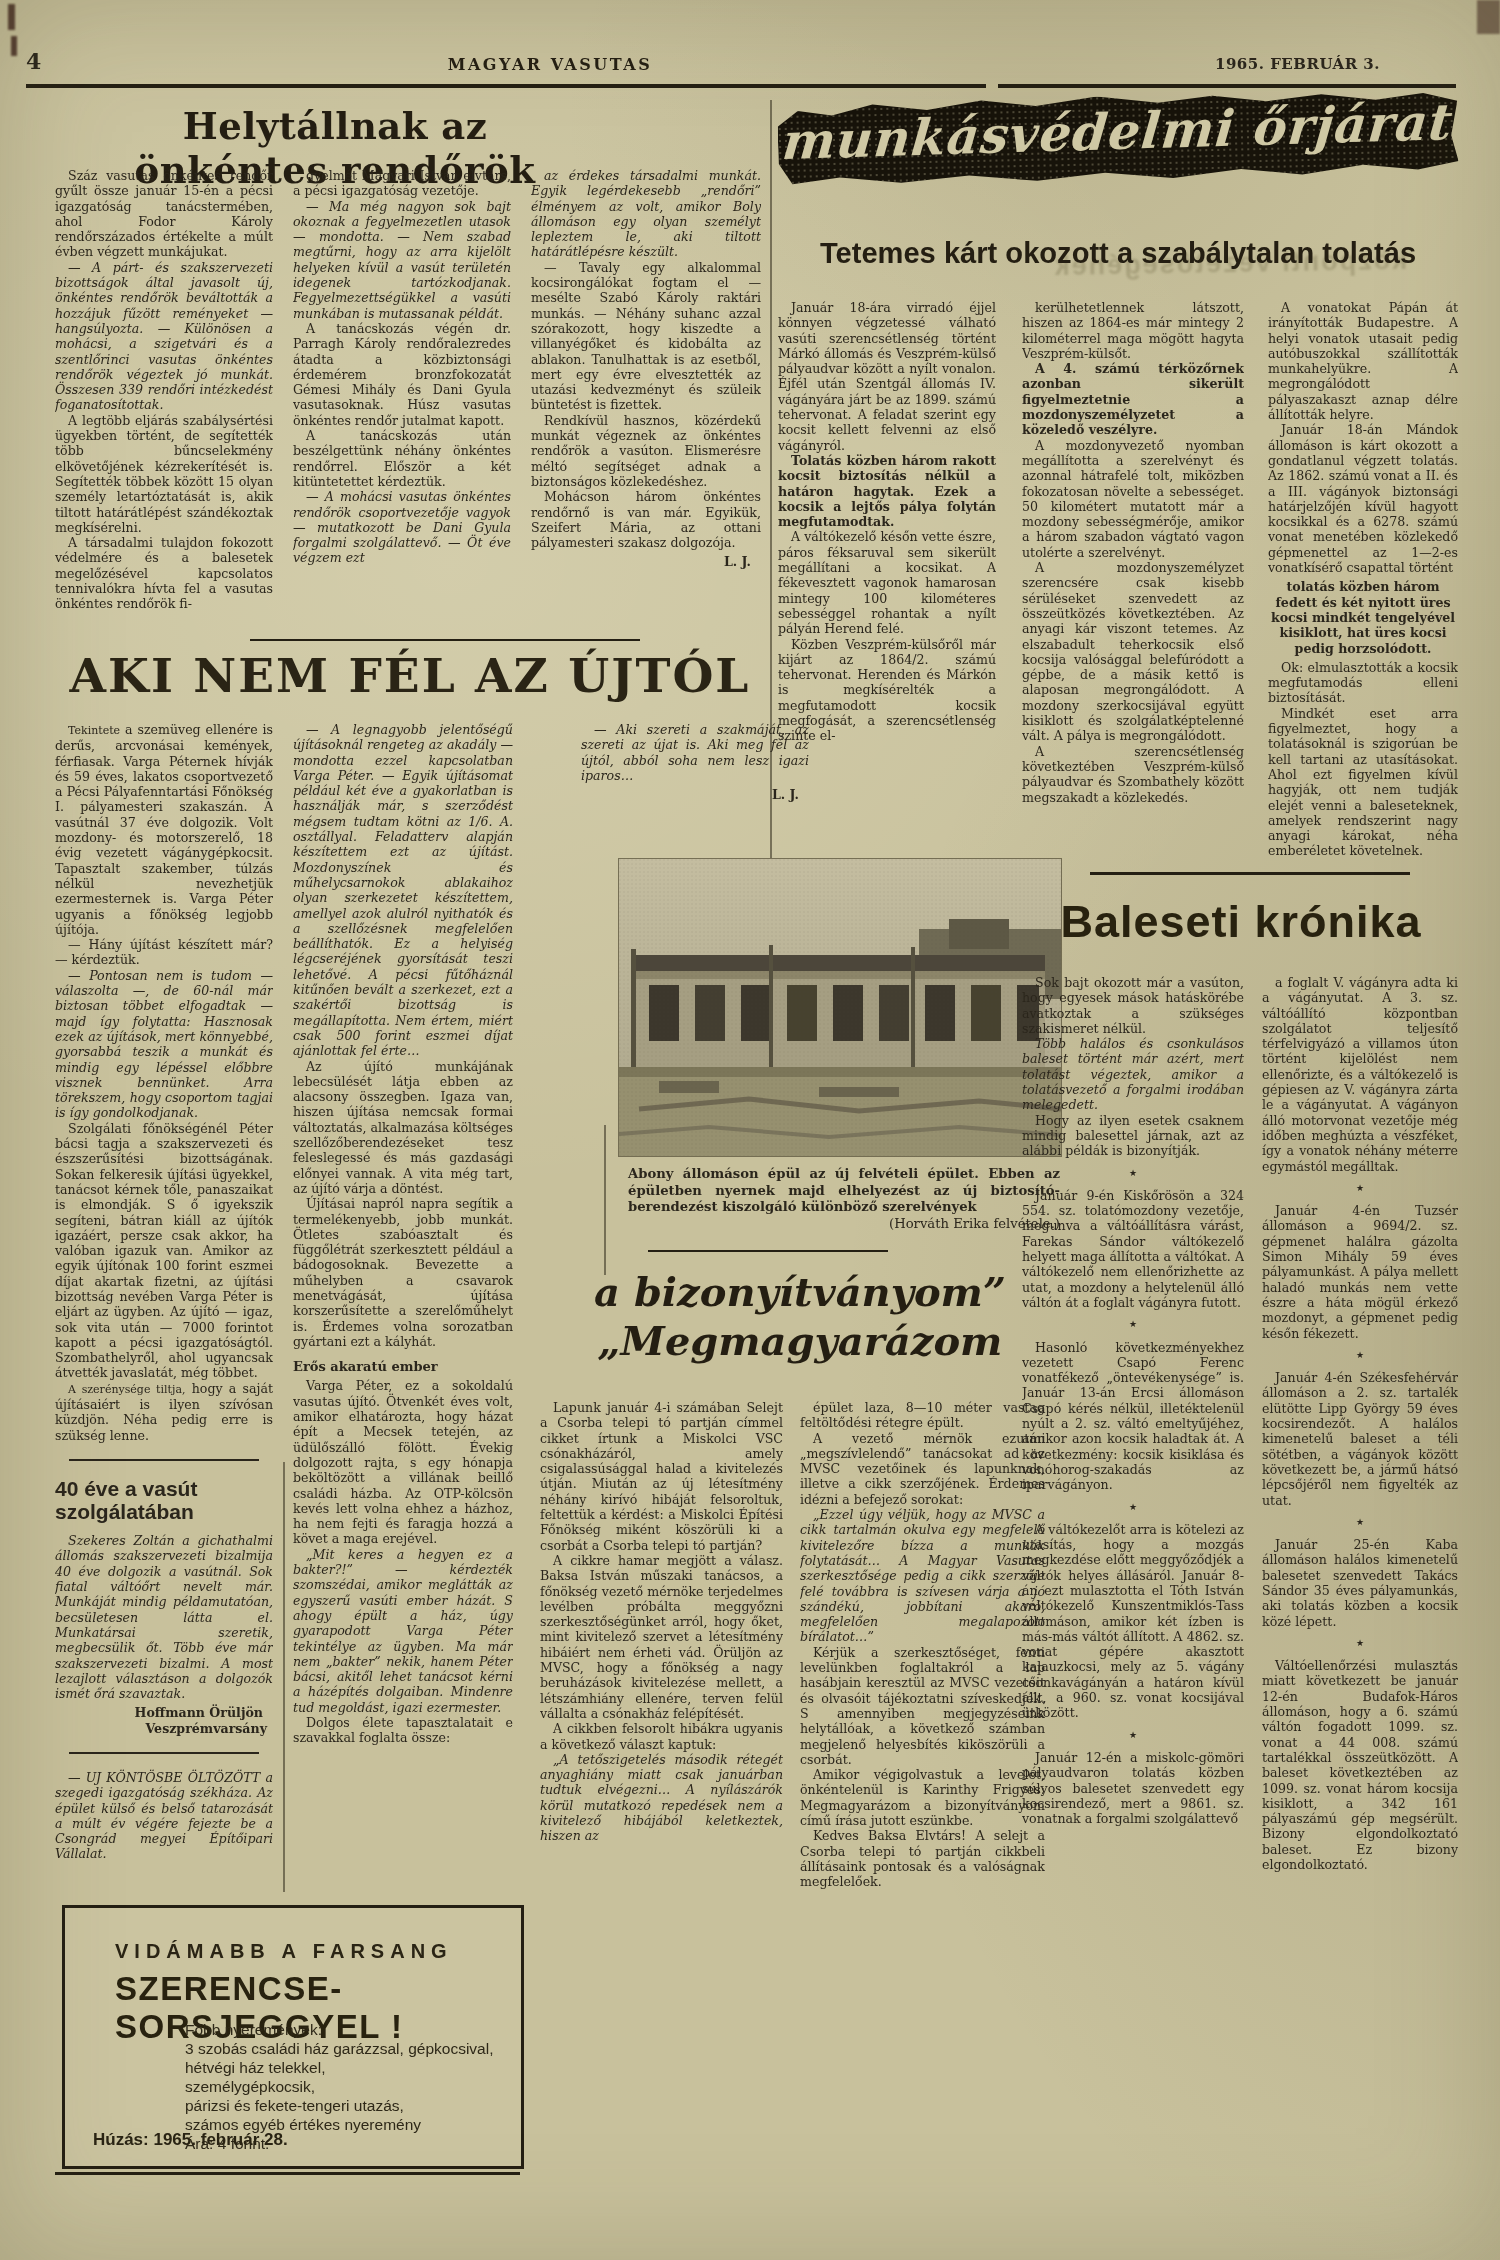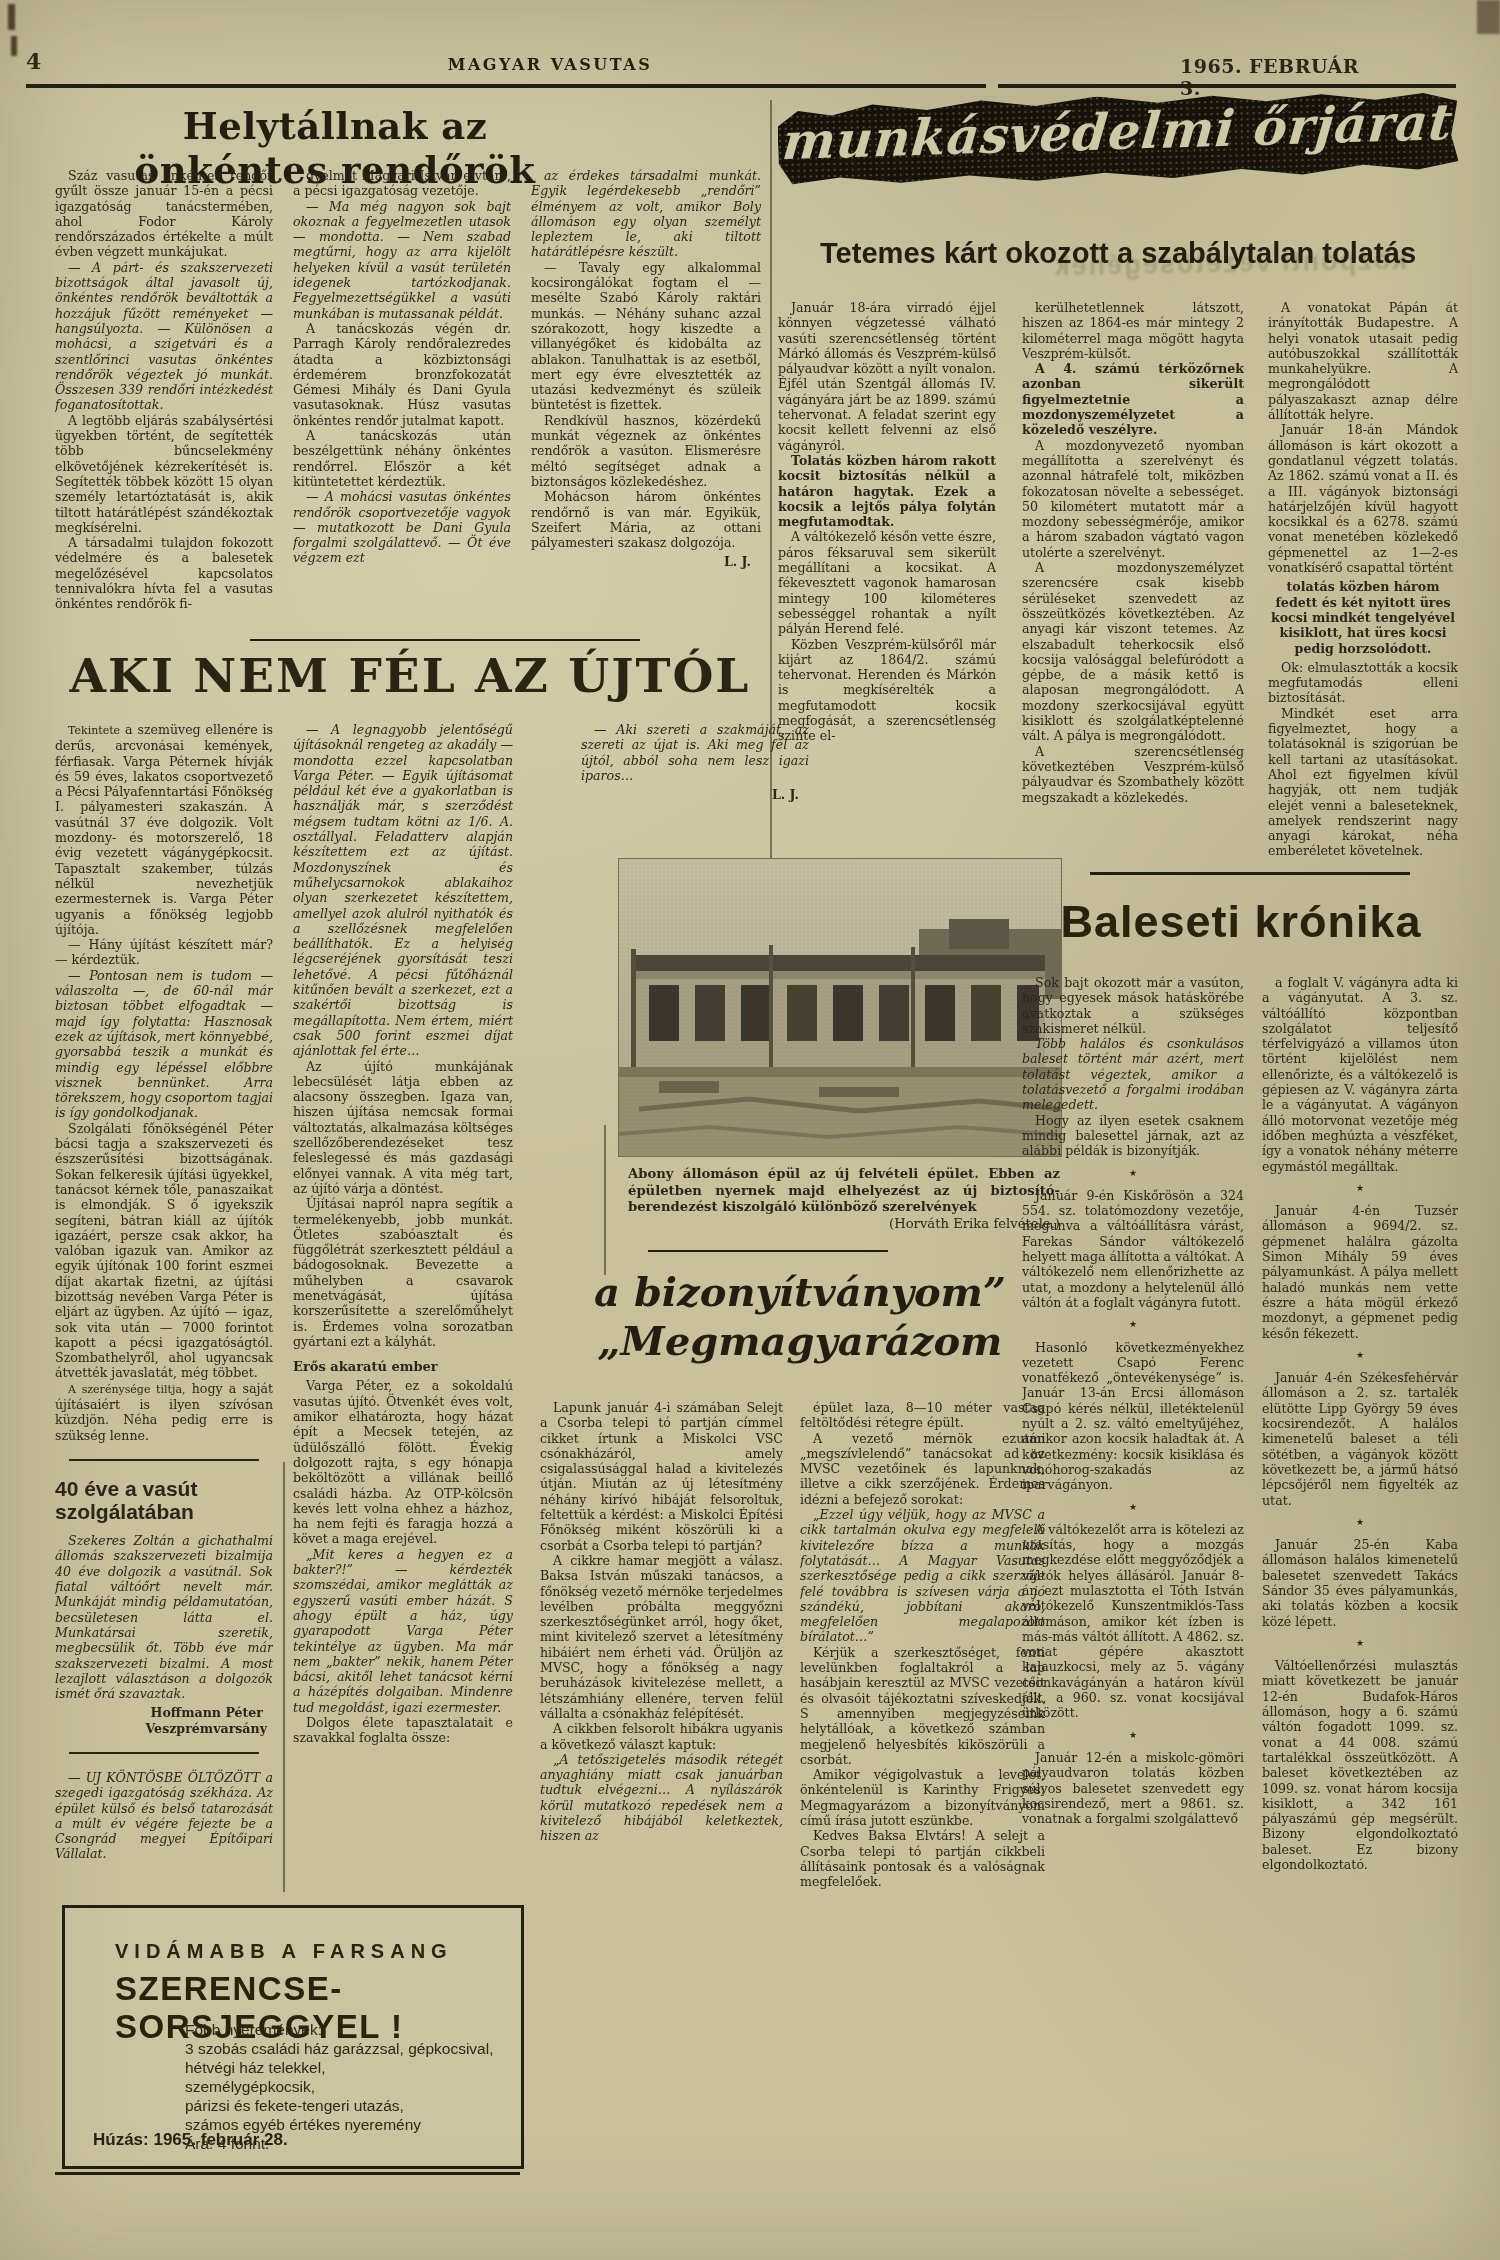--- a/index.html
+++ b/index.html
@@ -10,21 +10,21 @@
       radial-gradient(1200px 900px at 30% 25%, rgba(255,252,230,.20), transparent 70%),
       radial-gradient(900px 1400px at 98% 60%, rgba(90,80,50,.16), transparent 70%),
       radial-gradient(700px 500px at 70% 5%, rgba(120,110,75,.12), transparent 70%),
       #c8c19c;}
   #page::after{content:"";position:absolute;inset:0;pointer-events:none;
       box-shadow:inset 0 0 120px rgba(80,70,40,.25);}
   .abs{position:absolute;}
   
   .pageno{font-size:22px;font-weight:bold;}
   .masthead{font-size:16px;font-weight:bold;letter-spacing:2.5px;text-align:center;color:#241f13;}
-  .issuedate{font-size:19px;font-weight:bold;letter-spacing:.5px;}
+  .issuedate{font-size:15px;font-weight:bold;text-align:right;letter-spacing:.5px;}
   .hrule{background:#241f13;}
   .vrule{background:rgba(50,44,28,.55);width:2px;}
   
   .h-serif1{font-family:"DejaVu Serif",serif;font-weight:bold;font-size:37px;color:#241e12;text-align:center;letter-spacing:.5px;}
   .h-sans1{font-family:"Liberation Sans",sans-serif;font-weight:bold;font-size:30px;color:#241e12;text-align:center;transform:scaleX(.97);}
   .h-serif2{font-family:"DejaVu Serif",serif;font-weight:bold;font-size:47px;color:#2a2415;text-align:center;letter-spacing:2px;}
   .h-sans2{font-family:"Liberation Sans",sans-serif;font-weight:bold;font-size:45px;color:#28220f;text-align:center;letter-spacing:1px;}
   .h-ital{font-family:"DejaVu Serif",serif;font-weight:bold;font-style:italic;font-size:40px;color:#241e12;text-align:center;line-height:1.22;}
   
   .col{overflow:hidden;font-size:12.6px;line-height:15.3px;text-align:justify;}
@@ -131,21 +131,21 @@
   <div class="abs h-serif2" style="left:55px;top:648px;width:710px;">AKI NEM FÉL AZ ÚJTÓL</div>
   <div class="abs col" style="left:55px;top:722px;width:218px;height:1175px;">
       <p><b class="lead">Tekintete</b> a szemüveg ellenére is derűs, arcvonásai kemények, férfiasak. Varga Péternek hívják és 59 éves, lakatos csoportvezető a Pécsi Pályafenntartási Főnökség I. pályamesteri szakaszán. A vasútnál 37 éve dolgozik. Volt mozdony- és motorszerelő, 18 évig vezetett vágánygépkocsit. Tapasztalt szakember, túlzás nélkül nevezhetjük ezermesternek is. Varga Péter ugyanis a főnökség legjobb újítója.</p>
       <p>— Hány újítást készített már? — kérdeztük.</p>
       <p class="i">— Pontosan nem is tudom — válaszolta —, de 60-nál már biztosan többet elfogadtak — majd így folytatta: Hasznosak ezek az újítások, mert könnyebbé, gyorsabbá teszik a munkát és mindig egy lépéssel előbbre visznek bennünket. Arra törekszem, hogy csoportom tagjai is így gondolkodjanak.</p>
       <p>Szolgálati főnökségénél Péter bácsi tagja a szakszervezeti és észszerűsítési bizottságának. Sokan felkeresik újítási ügyekkel, tanácsot kérnek tőle, panaszaikat is elmondják. S ő igyekszik segíteni, bátran kiáll az újítók igazáért, persze csak akkor, ha valóban igazuk van. Amikor az egyik újítónak 100 forint eszmei díjat akartak fizetni, az újítási bizottság nevében Varga Péter is eljárt az ügyben. Az újító — igaz, sok vita után — 7000 forintot kapott a pécsi igazgatóságtól. Szombathelyről, ahol ugyancsak átvették javaslatát, még többet.</p>
       <p><b class="lead">A szerénysége tiltja,</b> hogy a saját újításaiért is ilyen szívósan küzdjön. Néha pedig erre is szükség lenne.</p>
       <div class="inrule"></div>
       <p class="sub">40 éve a vasút szolgálatában</p>
       <p class="i">Szekeres Zoltán a gichathalmi állomás szakszervezeti bizalmija 40 éve dolgozik a vasútnál. Sok fiatal váltóőrt nevelt már. Munkáját mindig példamutatóan, becsületesen látta el. Munkatársai szeretik, megbecsülik őt. Több éve már szakszervezeti bizalmi. A most lezajlott választáson a dolgozók ismét őrá szavaztak.</p>
-      <p class="sig">Hoffmann Péter</p>
+      <p class="sig">Hoffmann Örüljön</p>
       <p class="sig2">Veszprémvarsány</p>
       <div class="inrule"></div>
       <p class="i">— UJ KÖNTÖSBE ÖLTÖZÖTT a szegedi igazgatóság székháza. Az épület külső és belső tatarozását a múlt év végére fejezte be a Csongrád megyei Építőipari Vállalat.</p>
     </div>
   <div class="abs col" style="left:293px;top:722px;width:220px;height:1175px;">
       <p class="i">— A legnagyobb jelentőségű újításoknál rengeteg az akadály — mondotta ezzel kapcsolatban Varga Péter. — Egyik újításomat például két éve a gyakorlatban is használják már, s szerződést mégsem tudtam kötni az 1/6. A. osztállyal. Feladatterv alapján készítettem ezt az újítást. Mozdonyszínek és műhelycsarnokok ablakaihoz olyan szerkezetet készítettem, amellyel azok alulról nyithatók és a szellőzésnek megfelelően beállíthatók. Ez a helyiség légcseréjének gyorsítását teszi lehetővé. A pécsi fűtőháznál kitűnően bevált a szerkezet, ezt a szakértői bizottság is megállapította. Nem értem, miért csak 500 forint eszmei díjat ajánlottak fel érte…</p>
       <p>Az újító munkájának lebecsülését látja ebben az alacsony összegben. Igaza van, hiszen újítása nemcsak formai változtatás, alkalmazása költséges szellőzőberendezéseket tesz feleslegessé és más gazdasági előnyei vannak. A vita még tart, az újító várja a döntést.</p>
       <p>Újításai napról napra segítik a termelékenyebb, jobb munkát. Ötletes szabóasztalt és függőlétrát szerkesztett például a bádogosoknak. Bevezette a műhelyben a csavarok menetvágását, újítása korszerűsítette a szerelőműhelyt is. Érdemes volna sorozatban gyártani ezt a kályhát.</p>
       <p class="subserif">Erős akaratú ember</p>
       <p>Varga Péter, ez a sokoldalú vasutas újító. Ötvenkét éves volt, amikor elhatározta, hogy házat épít a Mecsek tetején, az üdülőszálló fölött. Évekig dolgozott rajta, s egy hónapja beköltözött a villának beillő családi házba. Az OTP-kölcsön kevés lett volna ehhez a házhoz, ha nem fejti és faragja hozzá a követ a maga erejével.</p>

